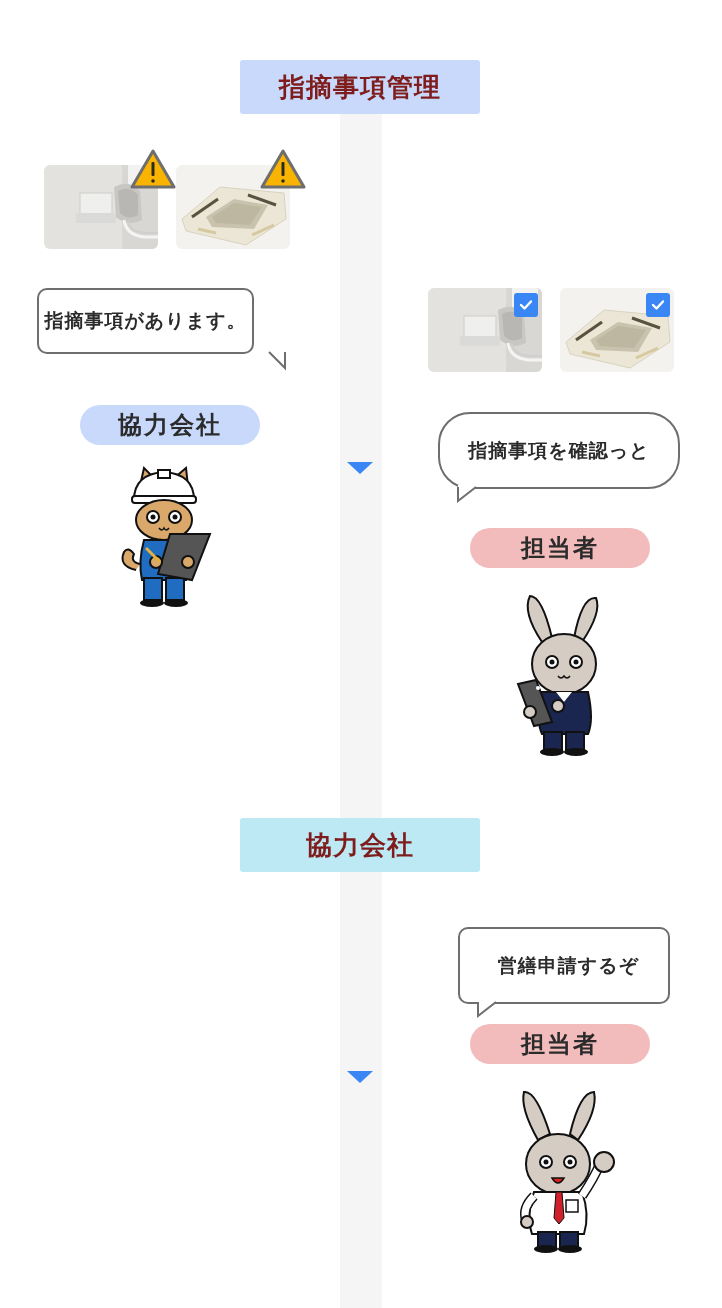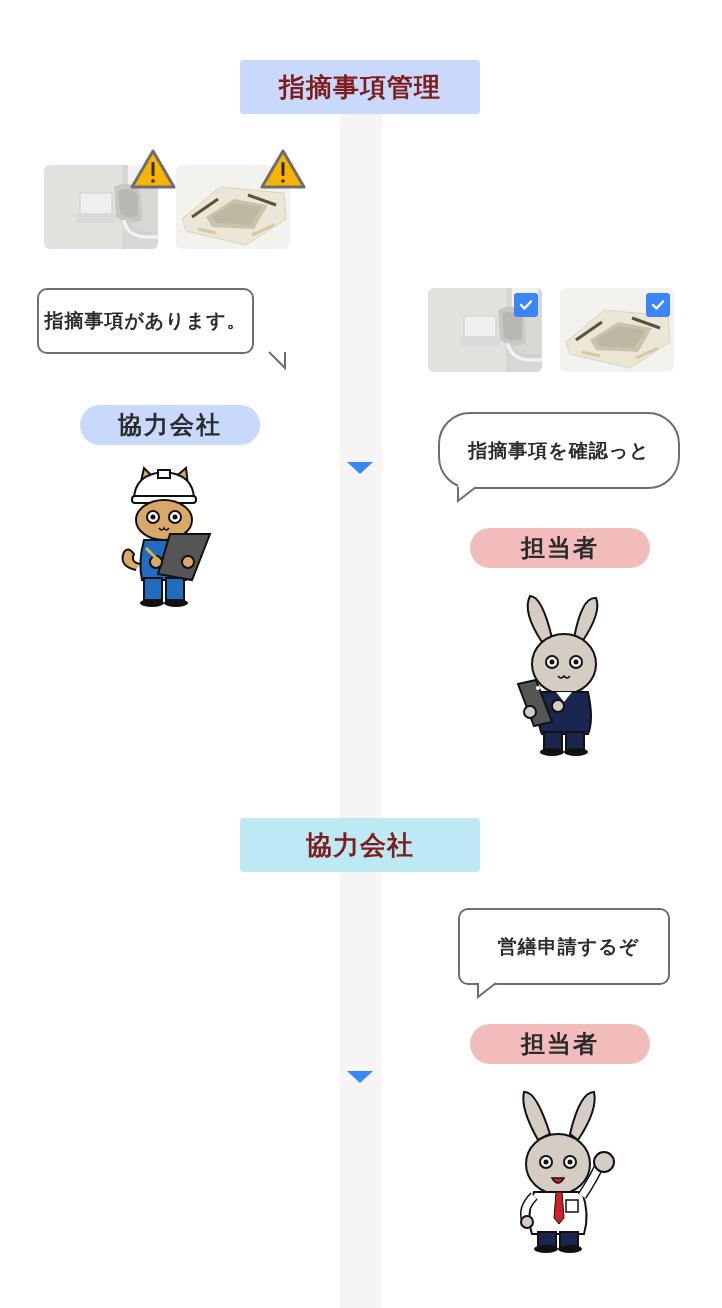--- a/index.html
+++ b/index.html
@@ -201,21 +201,21 @@
   <polygon points="6,92 24,88 40,130 22,134" fill="#555" stroke="#111" stroke-width="2"></polygon>
   <circle cx="26" cy="96" r="2" fill="#fff"></circle>
   <circle cx="18" cy="120" r="6" fill="#d5ccc4" stroke="#111" stroke-width="2"></circle>
   <circle cx="46" cy="114" r="6" fill="#d5ccc4" stroke="#111" stroke-width="2"></circle>
 </svg>
 
 <div class="section-header" style="top:818px;background:#bde9f4;">
   <span>協力会社</span>
 </div>
 
-<div class="bubble" style="left:458px;top:908px;width:212px;height:77px;padding-left:35px;">
+<div class="bubble" style="left:458px;top:927px;width:212px;height:77px;padding-left:35px;">
   <span style="margin-right:26px;">営繕申請するぞ</span>
   <svg class="tail" style="left:14px;top:71px;" width="30" height="20" viewBox="0 0 30 20">
     <path d="M4 0 L24 0 L4 16 Z" fill="#fff"></path>
     <path d="M4 2 L4 16 L22 2" fill="none" stroke="#6e6e6e" stroke-width="2"></path>
   </svg>
 </div>
 
 <div class="pill" style="left:470px;top:1024px;width:180px;background:#f3bcbc;">
   <span>担当者</span>
 </div>

